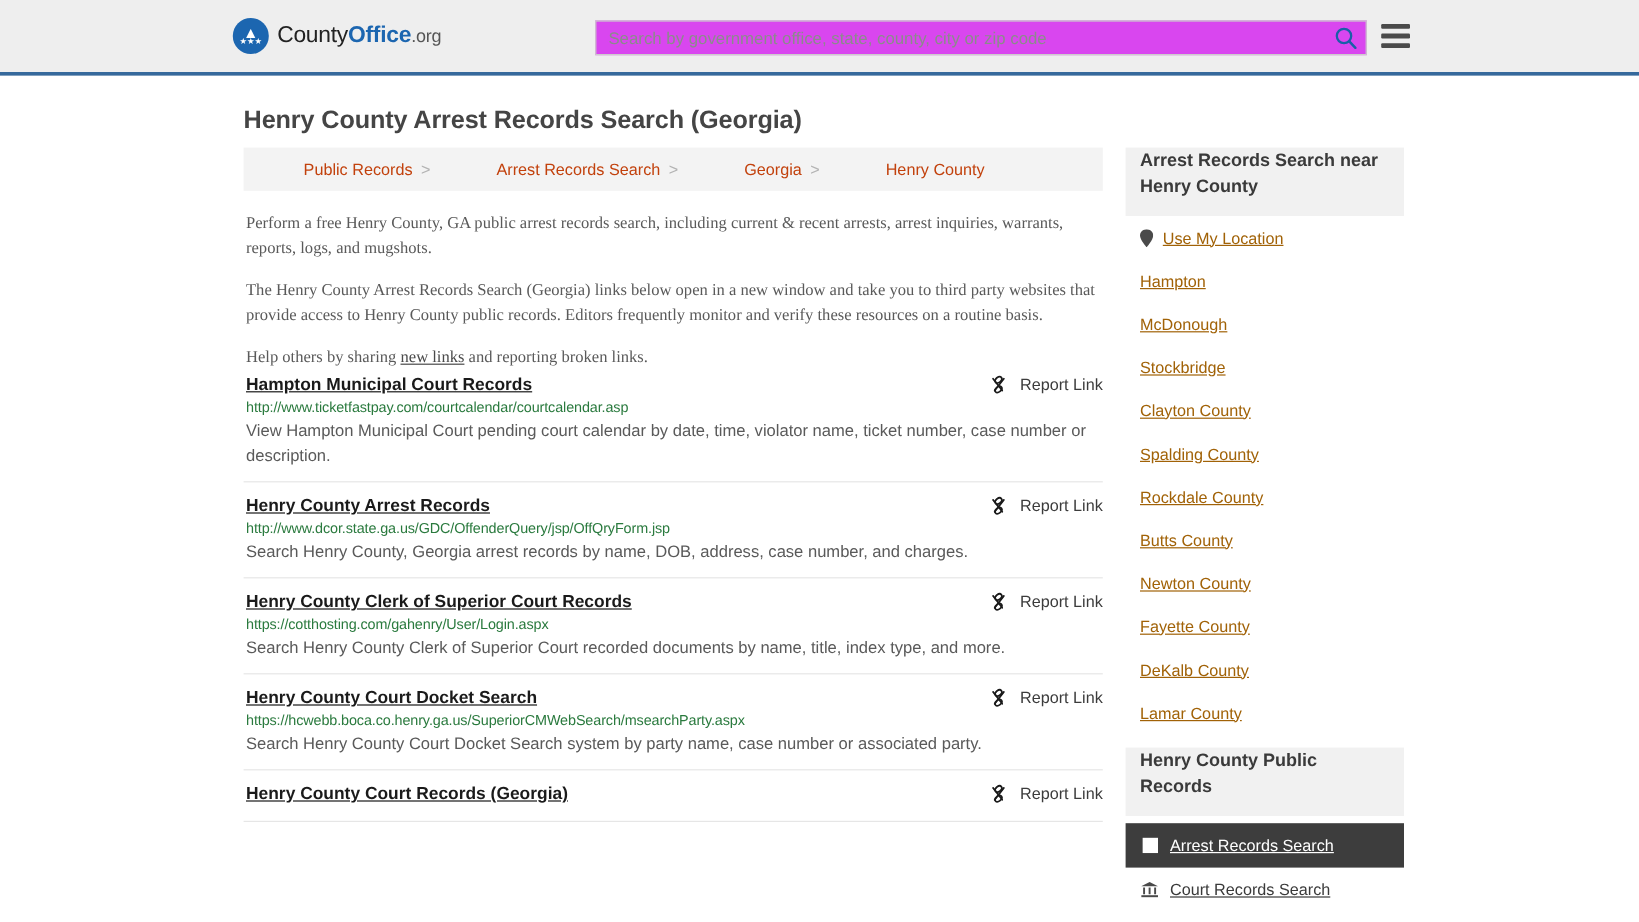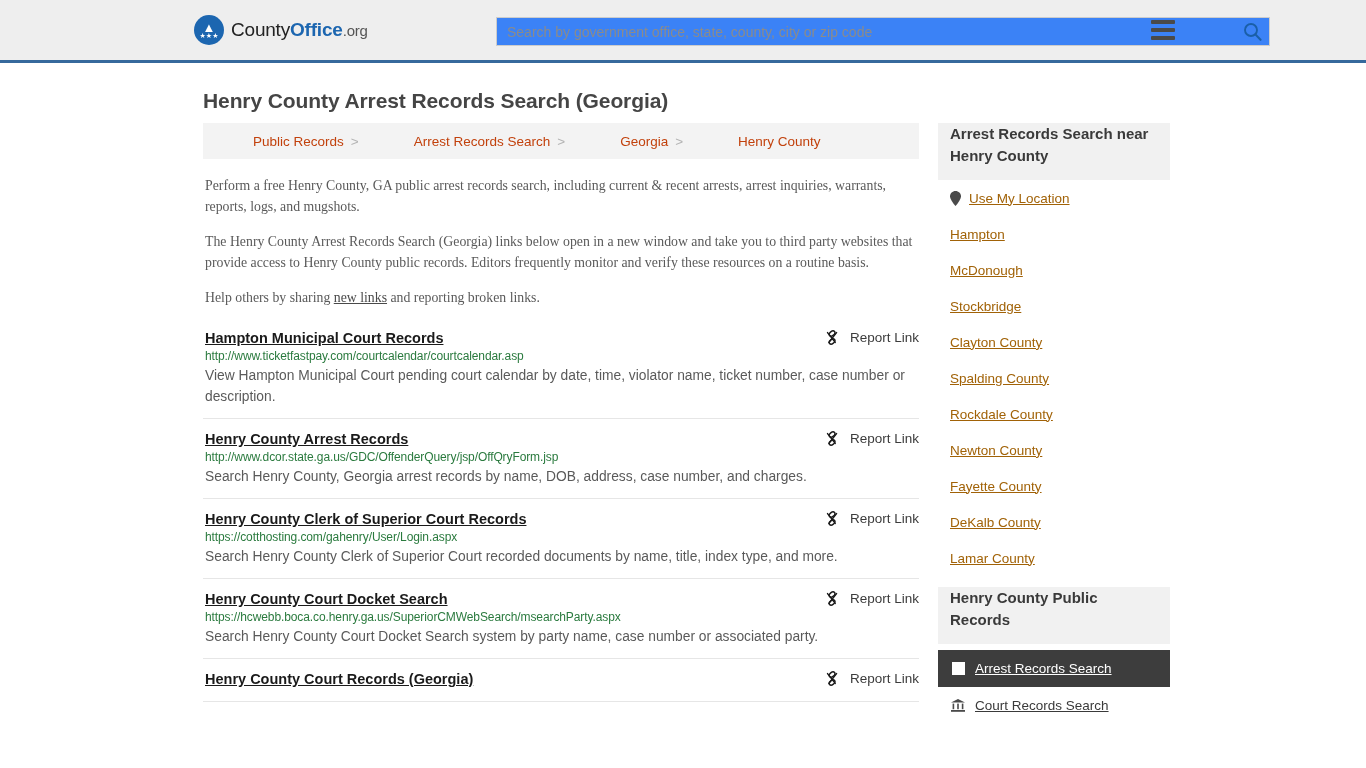--- a/index.html
+++ b/index.html
@@ -52,23 +52,23 @@
     color: #222222;
     letter-spacing: -0.2px;
   }
   .brand-text .bold { font-weight: bold; color: #1c66b0; }
   .brand-text .org { font-size: 15px; color: #555555; }
 
   .search-wrap {
     position: absolute;
     left: 496px;
     top: 17px;
-    width: 774px;
+    width: 643px;
     height: 29px;
-    background: #3b82f6;
+    background: #d946ef;
     border: 1px solid #cccccc;
     display: flex;
     align-items: center;
   }
   .search-input {
     border: 0;
     outline: none;
     flex: 1;
     height: 100%;
     padding: 0 10px;
@@ -147,21 +147,21 @@
     font-family: Liberation Serif, serif;
   }
   .intro p.p1 { padding-top: 16px; }
   .intro a {
     color: #4a4a4a;
     text-decoration: underline;
     font-weight: normal;
   }
 
   
-  .results { margin-top: 17px; }
+  .results { }
   .result {
     border-bottom: 1px solid #e6e6e6;
     padding: 0 0 11px 2px;
     position: relative;
   }
   .result + .result { padding-top: 11px; }
   .result:first-child { padding-top: 4px; }
   .result-title {
     display: inline-block;
     font-size: 14.5px;
@@ -414,20 +414,23 @@
       <li>
           <a href="#">Clayton County</a>
         </li>
       <li>
           <a href="#">Spalding County</a>
         </li>
       <li>
           <a href="#">Rockdale County</a>
         </li>
       <li>
+          <a href="#">Butts County</a>
+        </li>
+      <li>
           <a href="#">Newton County</a>
         </li>
       <li>
           <a href="#">Fayette County</a>
         </li>
       <li>
           <a href="#">DeKalb County</a>
         </li>
       <li>
           <a href="#">Lamar County</a>

